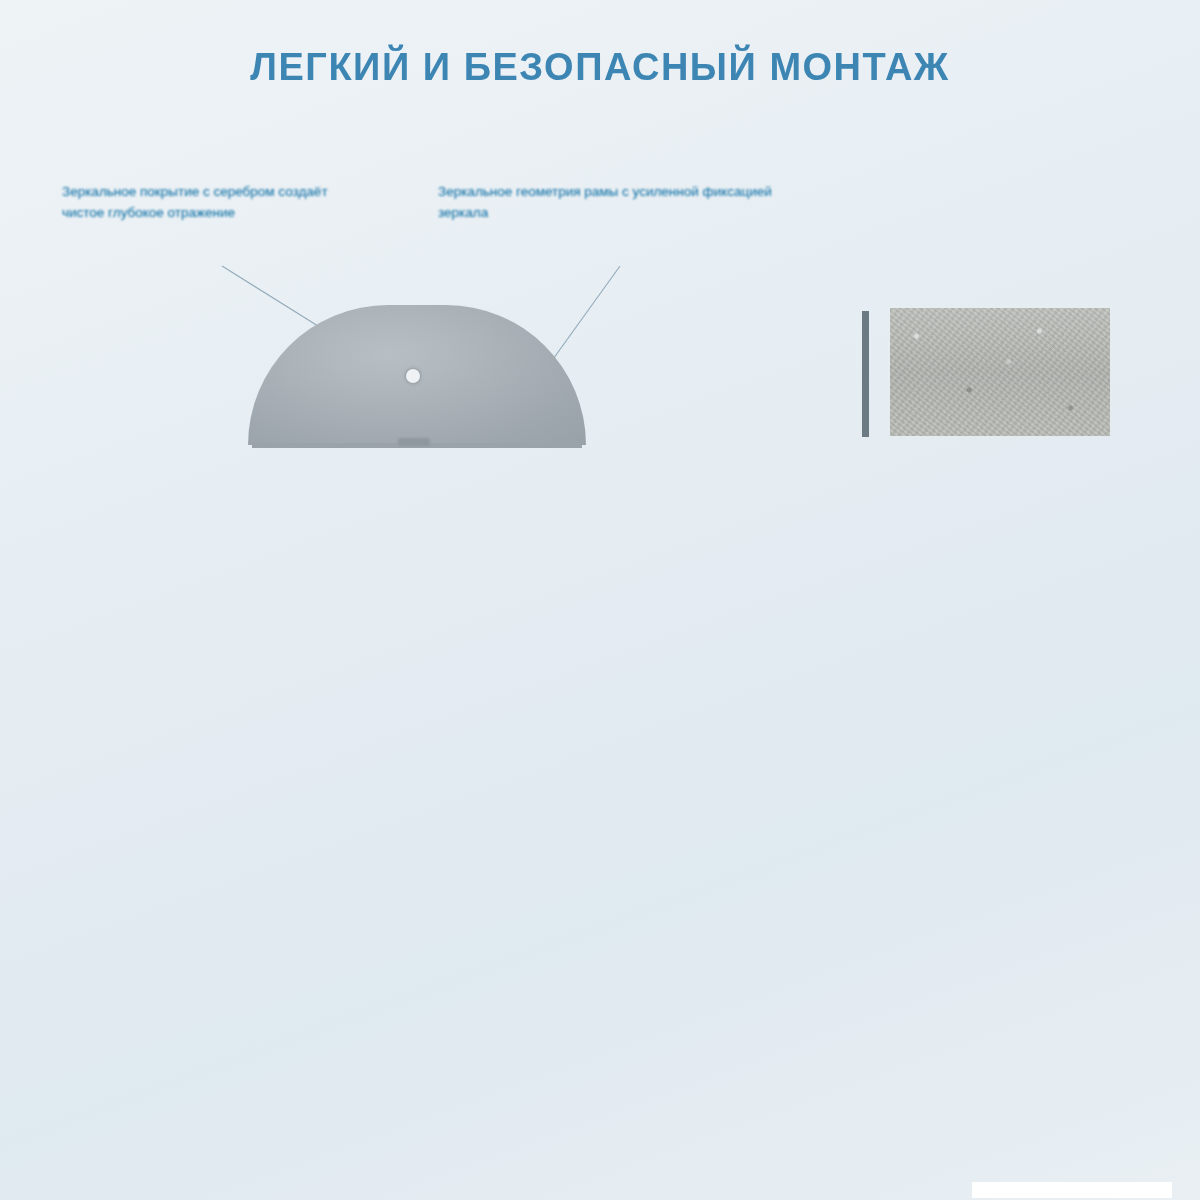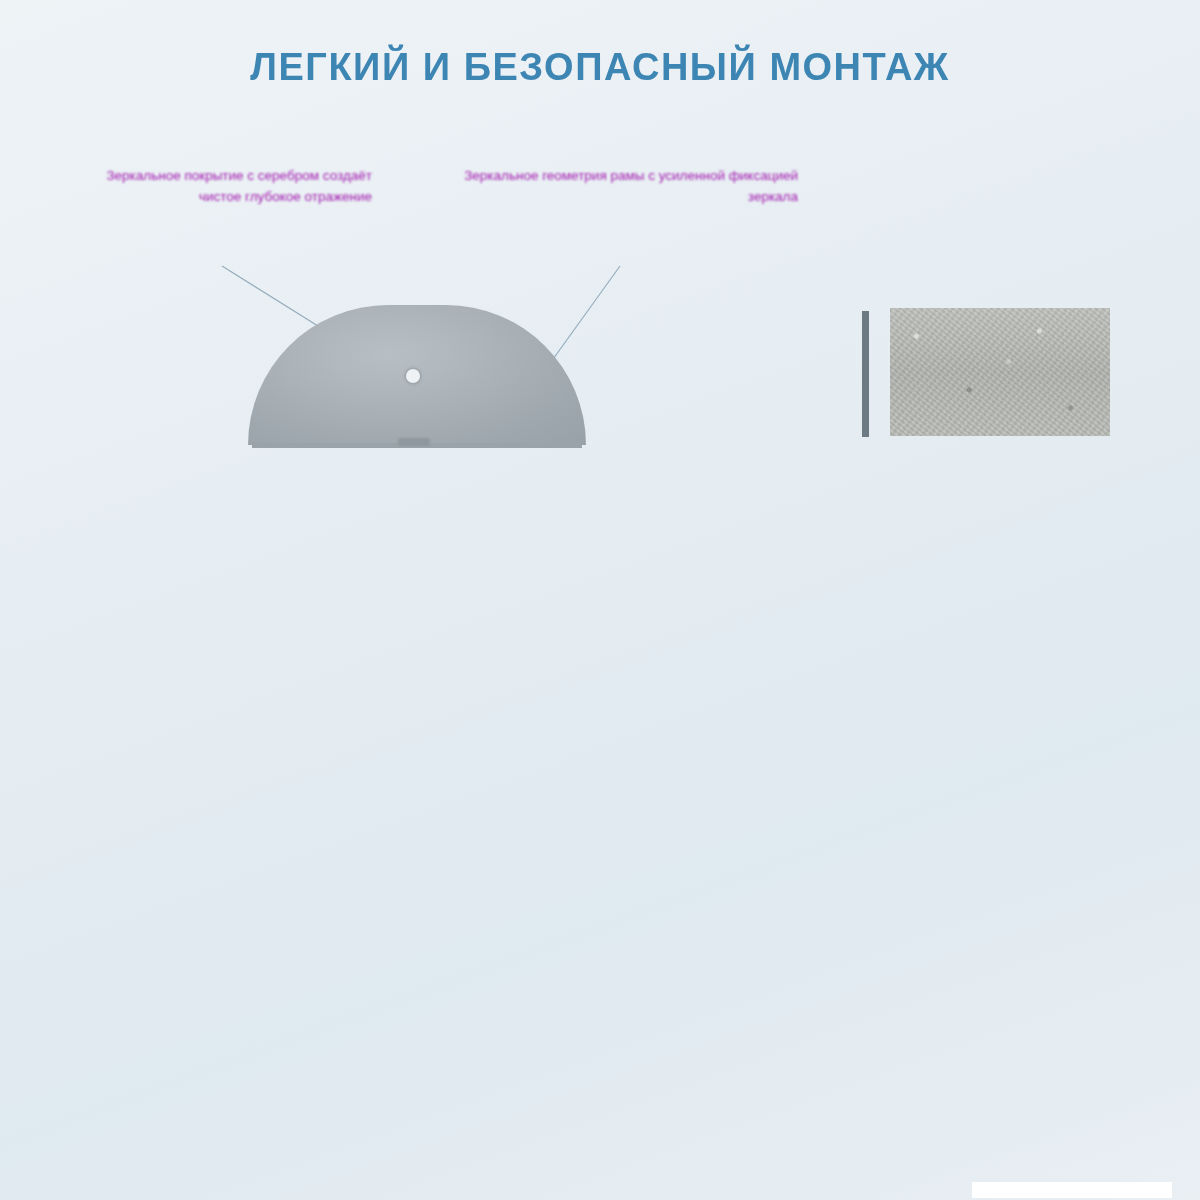--- a/index.html
+++ b/index.html
@@ -27,25 +27,26 @@
     letter-spacing: 1.5px;
     color: #3d86b4;
     text-transform: uppercase;
     filter: blur(0.6px);
     white-space: nowrap;
   }
 
   
   .callout {
     position: absolute;
-    text-align: right;
+    text-align: left;
     font-size: 13.5px;
     line-height: 1.55;
-    color: #a21caf;
+    color: #0369a1;
     filter: blur(0.9px);
+    margin-top: 16px;
   }
   .callout-left {
     left: 62px;
     top: 166px;
     width: 310px;
   }
   .callout-right {
     left: 438px;
     top: 166px;
     width: 360px;

